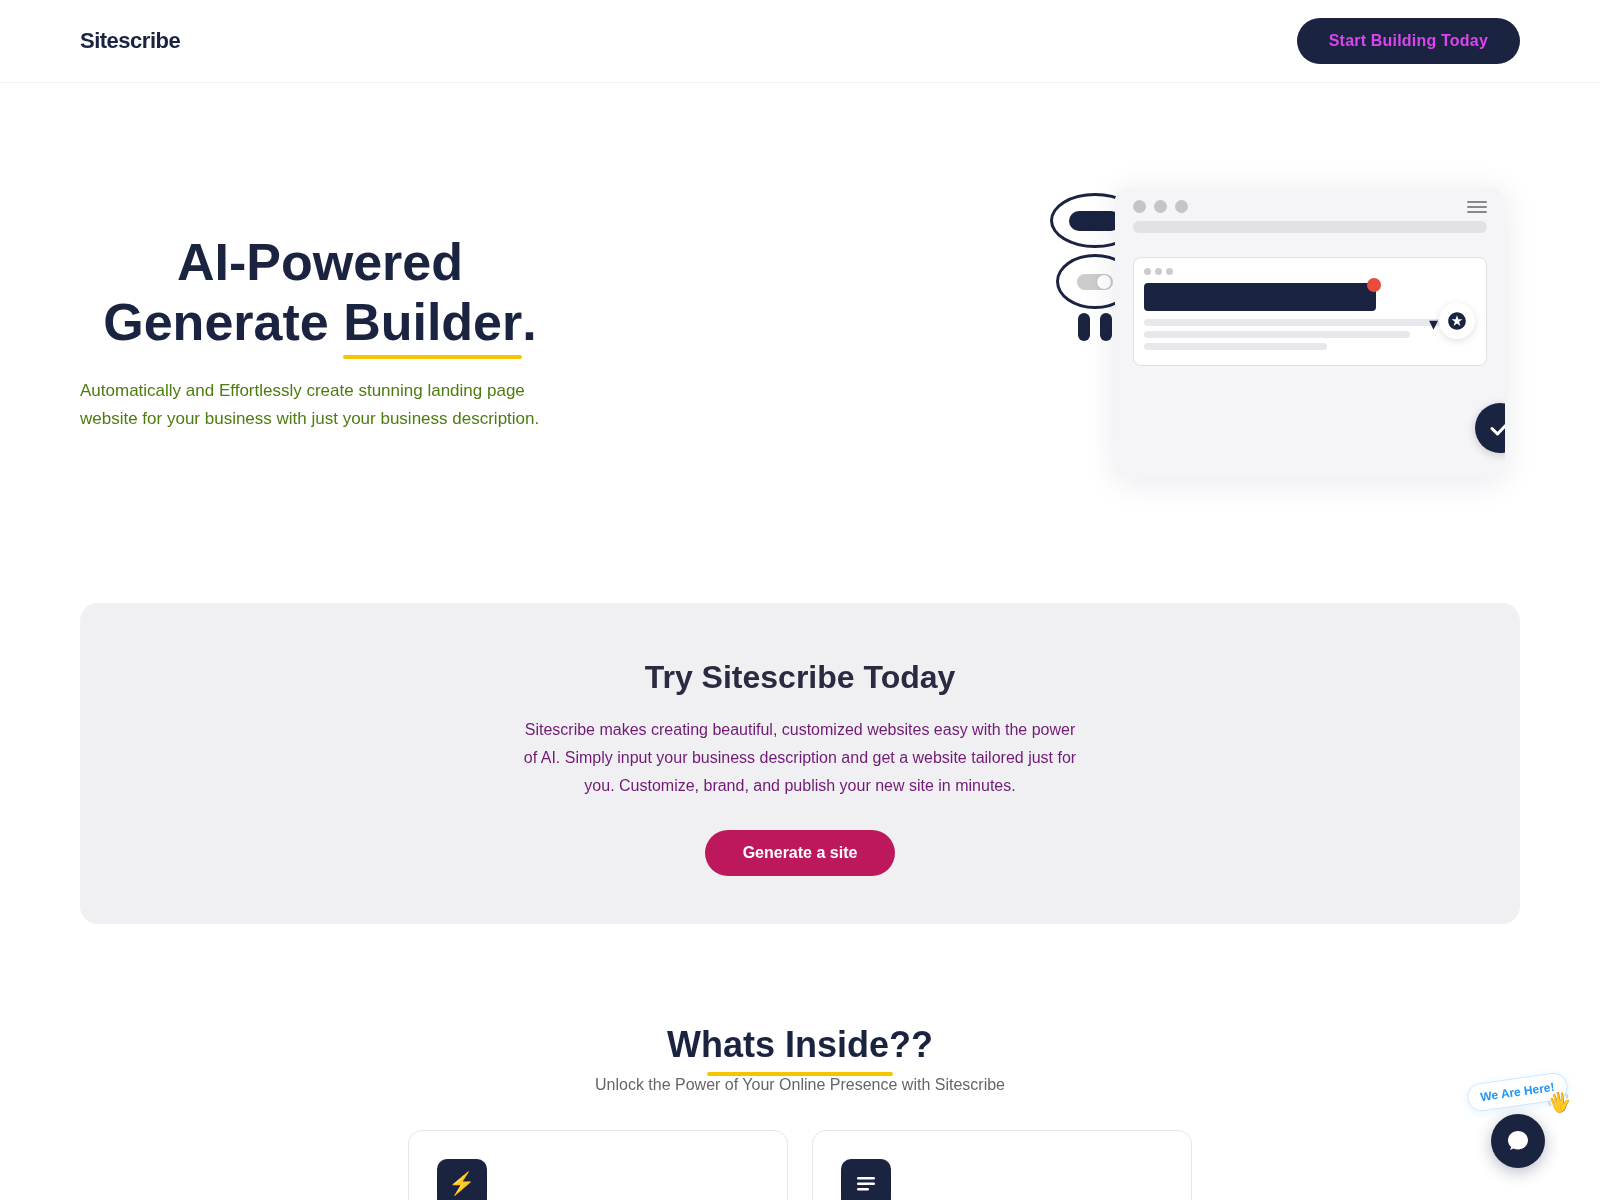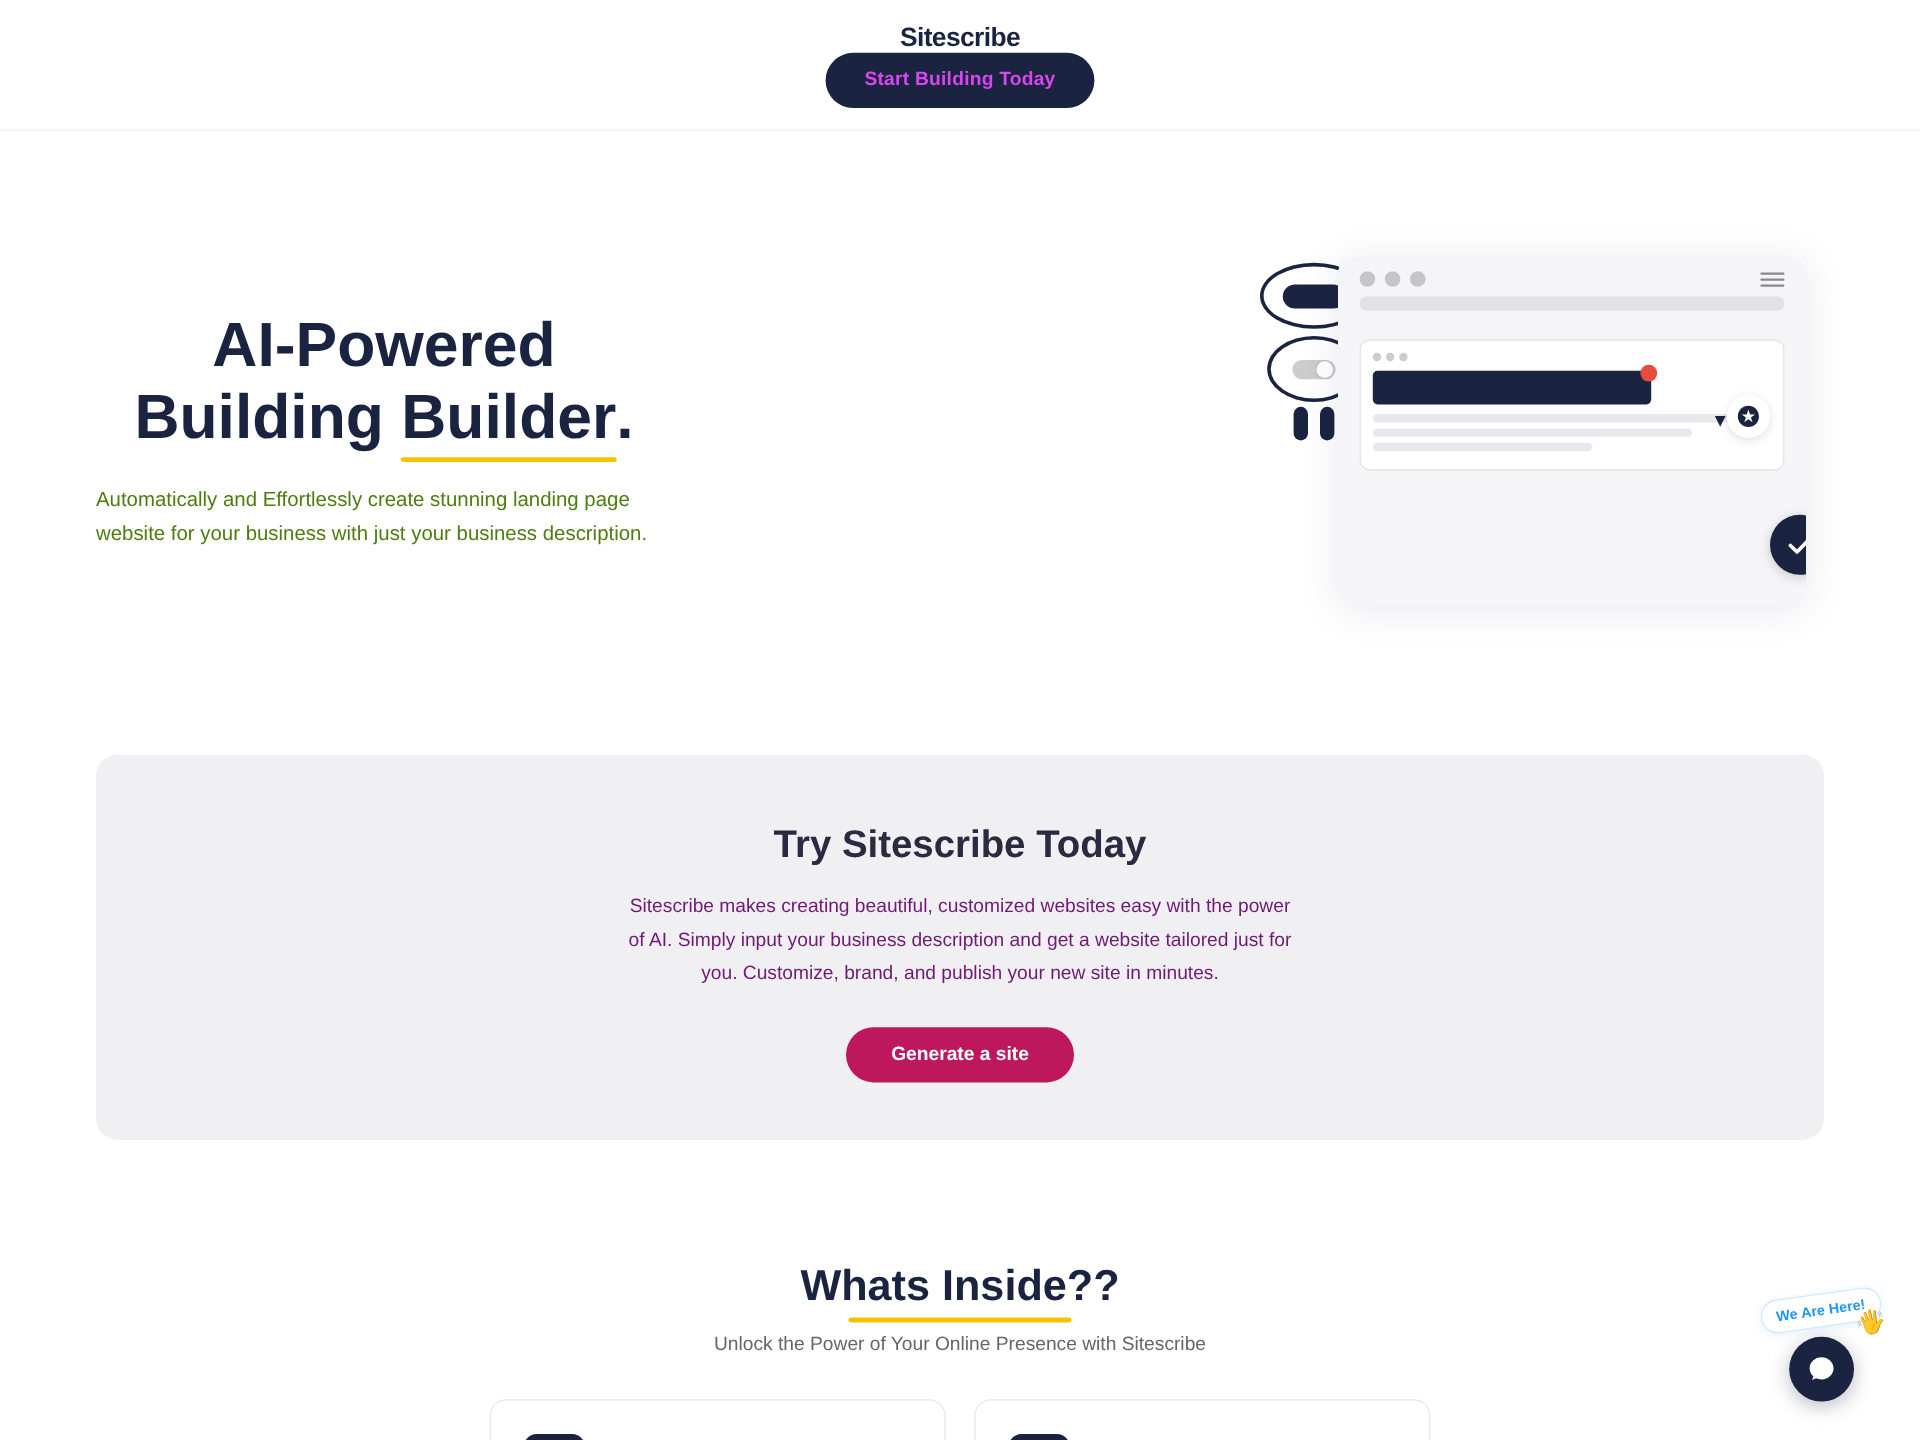--- a/index.html
+++ b/index.html
@@ -6,21 +6,20 @@
     body { font-family: 'Segoe UI', Arial, sans-serif; background: #fff; color: #1a2340; overflow-x: hidden; }
 
     
     .navbar {
       display: flex;
       align-items: center;
       justify-content: space-between;
       padding: 18px 80px;
       background: #fff;
       border-bottom: 1px solid #f0f0f0;
-      flex-direction: column;
     }
     .navbar-logo {
       font-size: 22px;
       font-weight: 700;
       color: #1a2340;
       letter-spacing: -0.5px;
     }
     .navbar-cta {
       background: #1a2340;
       color: #d946ef;
@@ -269,21 +268,20 @@
 
     
     .inside-section {
       padding: 60px 80px 40px 80px;
       text-align: center;
     }
     .inside-title {
       font-size: 36px;
       font-weight: 800;
       color: #1a2340;
-      margin-bottom: 10px;
       display: inline-block;
       position: relative;
     }
     .inside-title::after {
       content: '';
       display: block;
       height: 4px;
       background: #f5c300;
       border-radius: 2px;
       width: 70%;
@@ -363,21 +361,21 @@
 <nav class="navbar">
   <span class="navbar-logo">Sitescribe</span>
   <button class="navbar-cta">Start Building Today</button>
 </nav>
 
 <section class="hero">
   <div class="hero-left">
     <h1 class="hero-title">
       <span>AI-Powered</span><br>
       <span>
-        <span>Building </span><span class="underline-yellow">Builder</span><span>.</span>
+        <span>Generate </span><span class="underline-yellow">Builder</span><span>.</span>
       </span>
     </h1>
     <p class="hero-desc">Automatically and Effortlessly create stunning landing page website for your business with just your business description.</p>
   </div>
 
   <div class="hero-right">
 
     <div class="robot-wrap">
       <div class="robot-head">
         <div class="robot-visor"></div>

